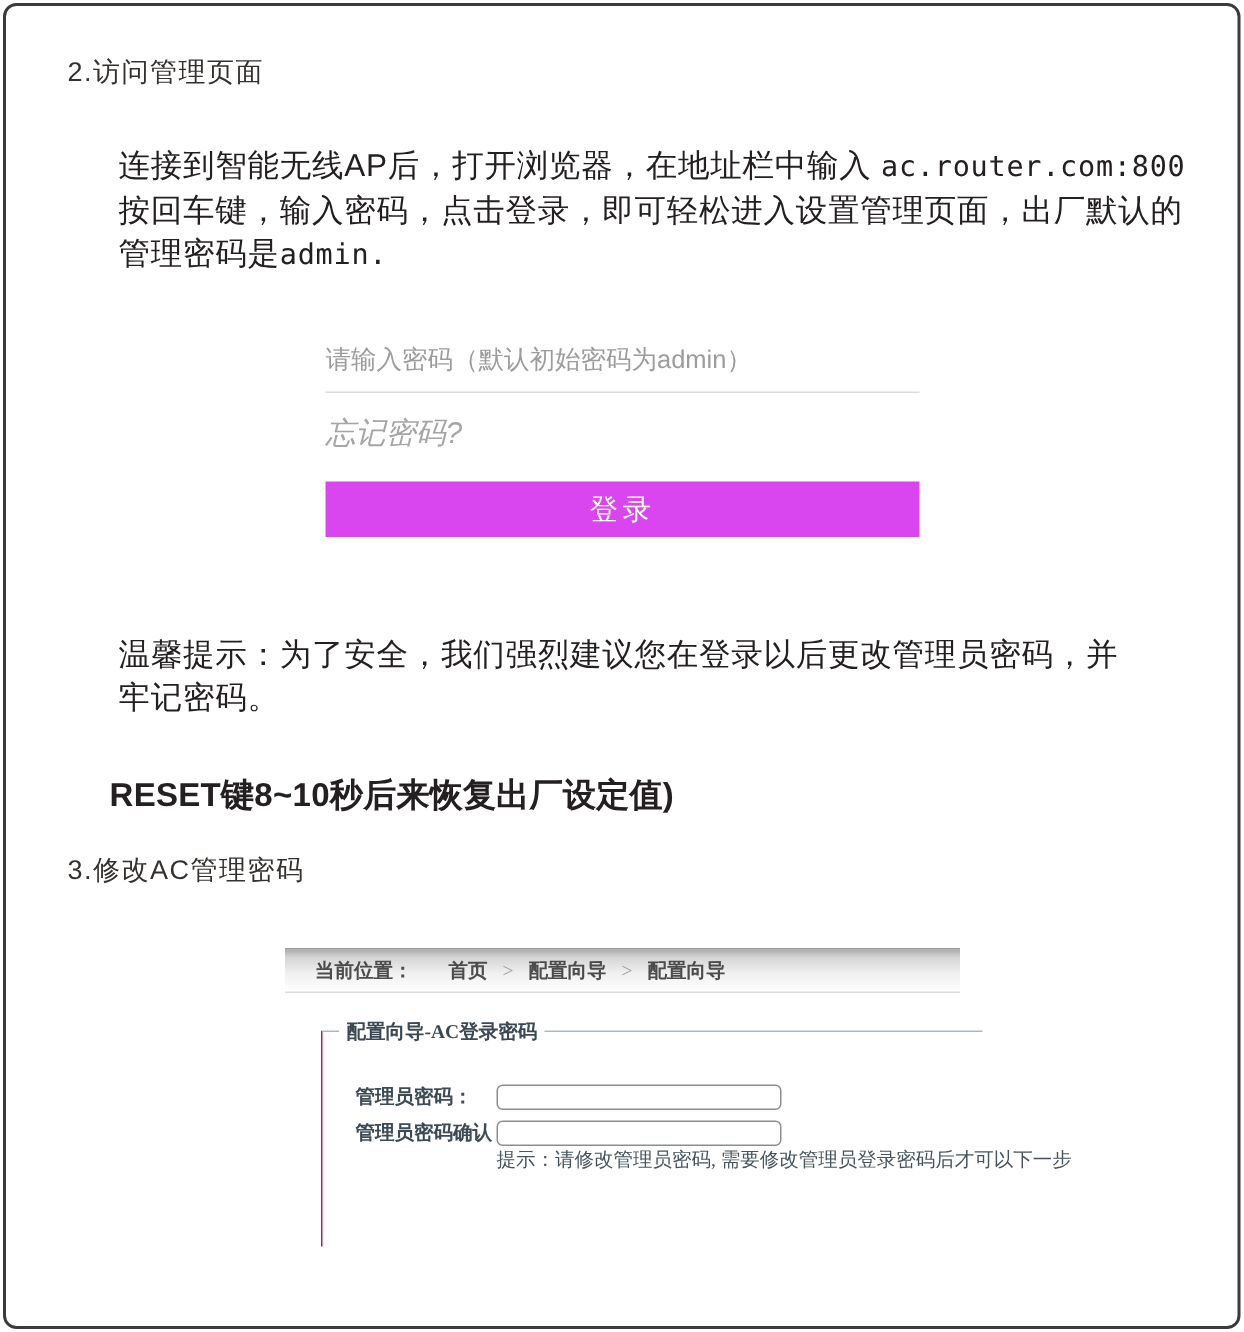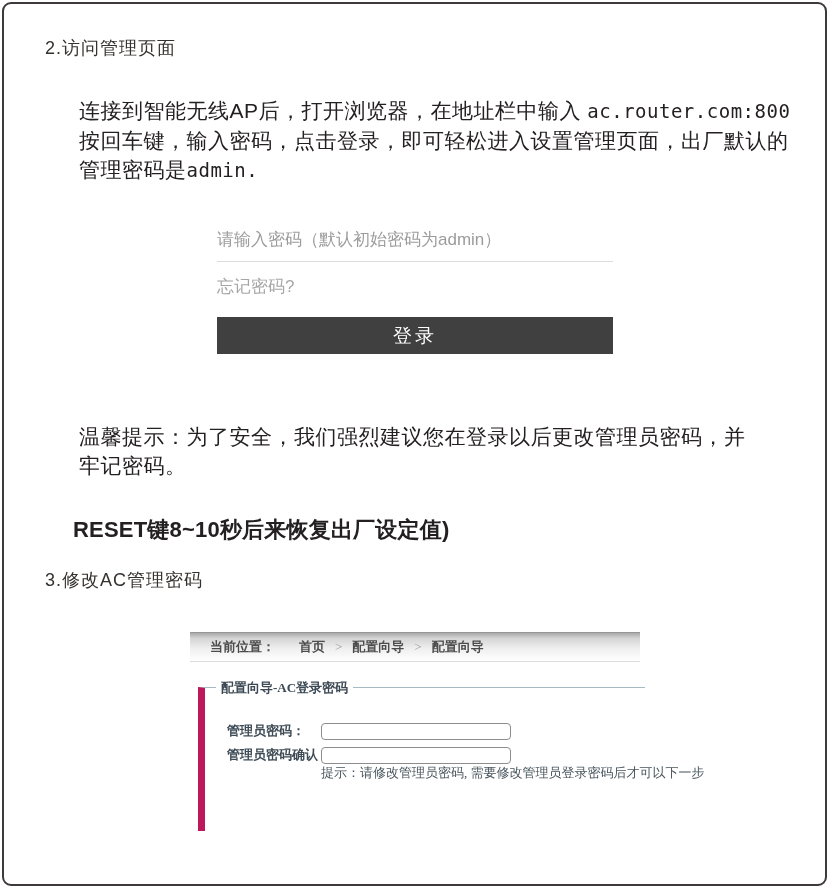--- a/index.html
+++ b/index.html
@@ -32,24 +32,24 @@
 
   
   #login-card { position:absolute; left:217px; top:228px; width:396px; }
   .pw-input {
     display:block; width:100%; box-sizing:border-box; border:none;
     border-bottom:1px solid #dcdcdc; background:transparent; outline:none;
     font-size:17px; padding:2px 0 11px 0; color:#555;
     font-family:"Liberation Sans","DejaVu Sans",sans-serif;
   }
   .pw-input::placeholder { color:#9c9c9c; opacity:1; }
-  .forgot { margin-top:13px; font-size:17px; color:#a6a6a6; cursor:pointer; }
+  .forgot { margin-top:13px; font-size:20px; color:#a6a6a6; cursor:pointer;font-style:italic; }
   .login-btn {
     margin-top:19px; width:100%; height:37px; border:none; cursor:pointer;
-    background:#404040; color:#ffffff; font-size:19px; letter-spacing:3px;
+    background:#d946ef; color:#ffffff; font-size:19px; letter-spacing:3px;
     display:flex; align-items:center; justify-content:center;
     font-family:"Liberation Sans","DejaVu Sans",sans-serif;
   }
 
   
   #shot {
     position:absolute; left:190px; top:632px; width:450px; height:226px;
     font-family:"Liberation Serif","DejaVu Serif",serif;
   }
   .crumb-bar {
@@ -57,22 +57,22 @@
     border-top:1px solid #979797; border-bottom:1px solid #dbdbdb;
     background:linear-gradient(180deg,#a9a9a9 0%,#d4d4d4 18%,#efefef 55%,#ffffff 100%);
     display:flex; align-items:center; padding-left:20px;
     font-size:13px; font-weight:bold; color:#4c4c4c;
   }
   .crumb-bar > * { margin-right:10px; }
   .crumb-label { margin-right:24px; }
   .crumb-sep { color:#9b9b9b; font-weight:normal; }
   .crumb-link { cursor:pointer; }
   .fieldset {
-    position:absolute; left:8px; top:55px; width:440px; height:143px;
-    border-left:7px solid #be185d; border-top:1px solid #a7bac1;
+    position:absolute; left:24px; top:55px; width:440px; height:143px;
+    border-left:1px solid #be185d; border-top:1px solid #a7bac1;
   }
   .legend {
     position:absolute; top:-9px; left:11px; background:#ffffff; padding:0 5px;
     font-size:13px; font-weight:bold; color:#3c4954; white-space:nowrap;
   }
   .flabel {
     position:absolute; left:22px; font-size:13px; font-weight:bold;
     color:#3e4b55; white-space:nowrap;
   }
   #flabel1 { top:34px; }

